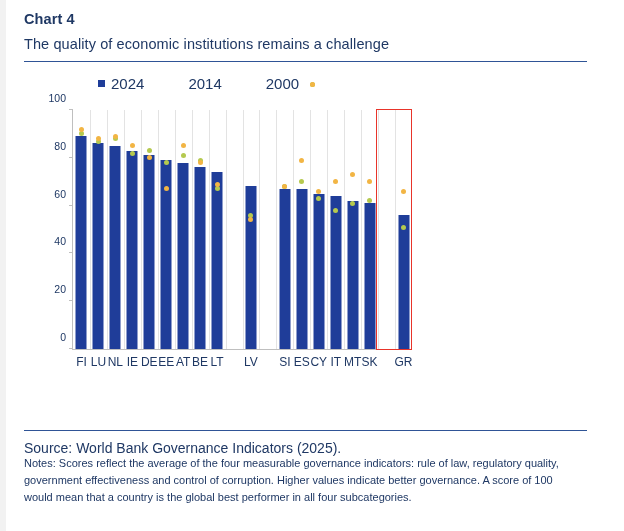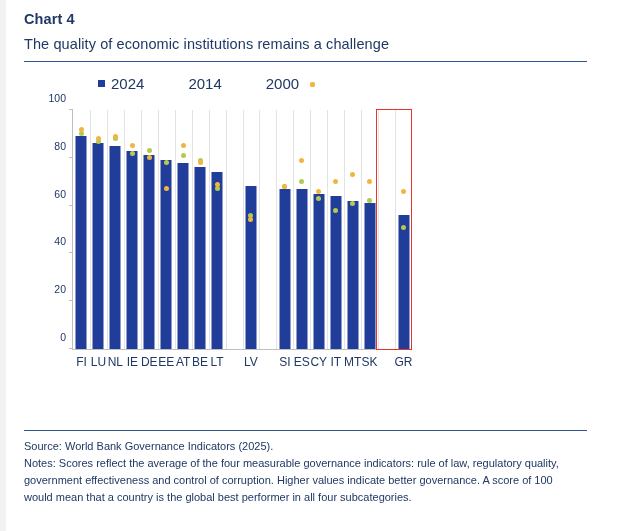--- a/index.html
+++ b/index.html
@@ -173,21 +173,21 @@
     top: 430px;
     width: 563px;
     height: 1px;
     background: #2f5496;
   }
   .source {
     position: absolute;
     left: 0;
     top: 438px;
     width: 563px;
-    font-size: 11px;
+    font-size: 14px;
     color: #1f3864;
     line-height: 1.55;
   }
   .notes {
     position: absolute;
     left: 0;
     top: 455px;
     width: 555px;
     font-size: 11px;
     color: #1f3864;

